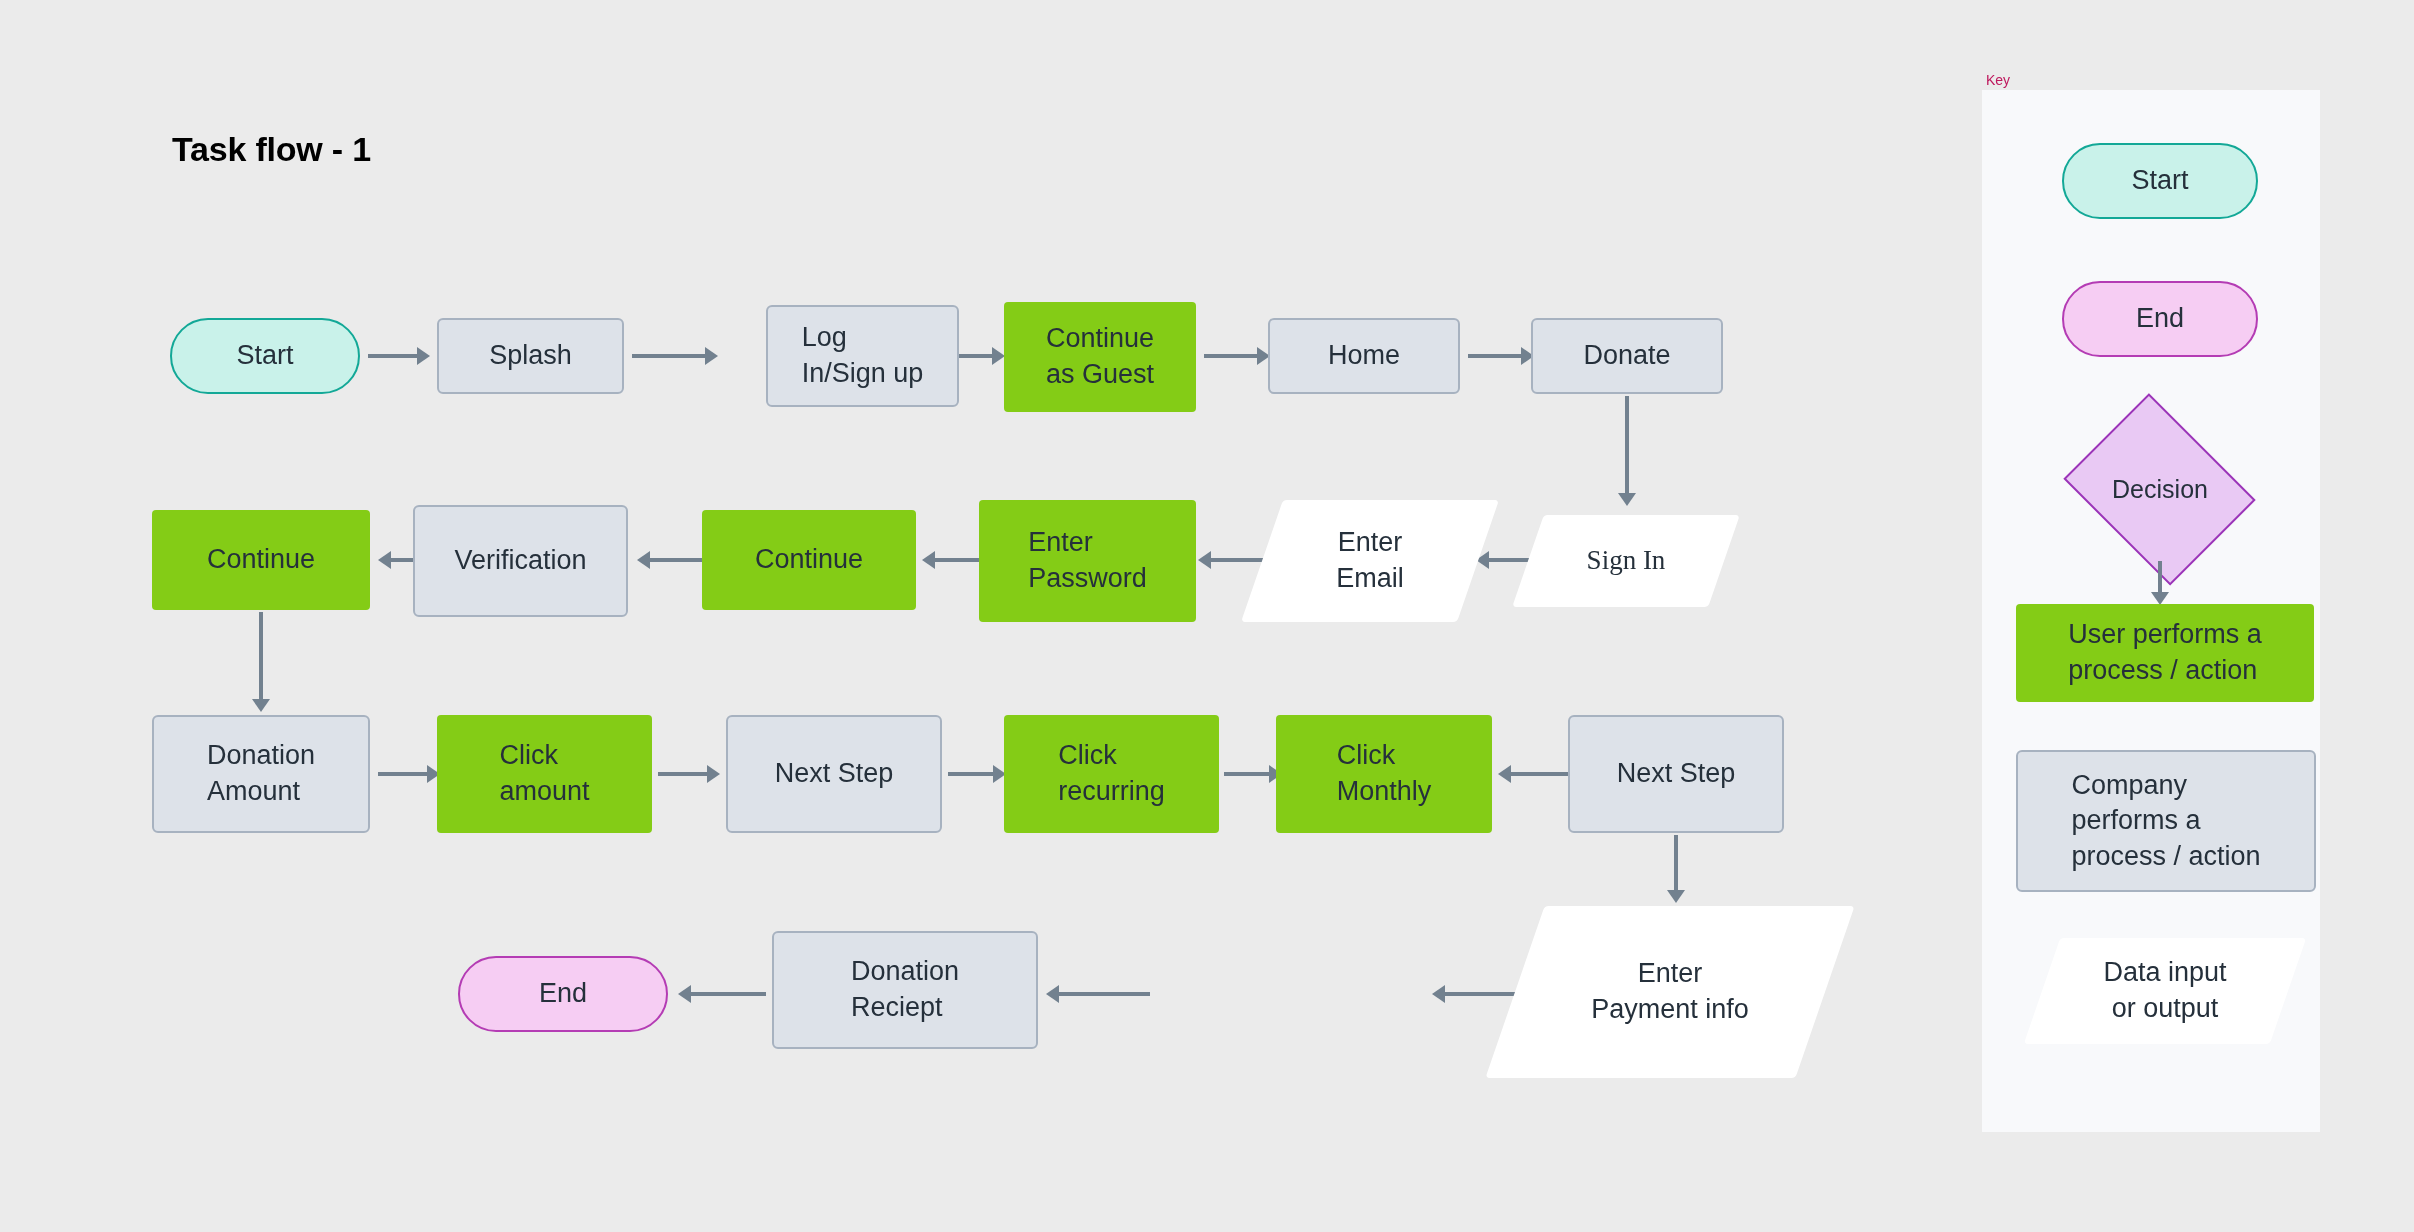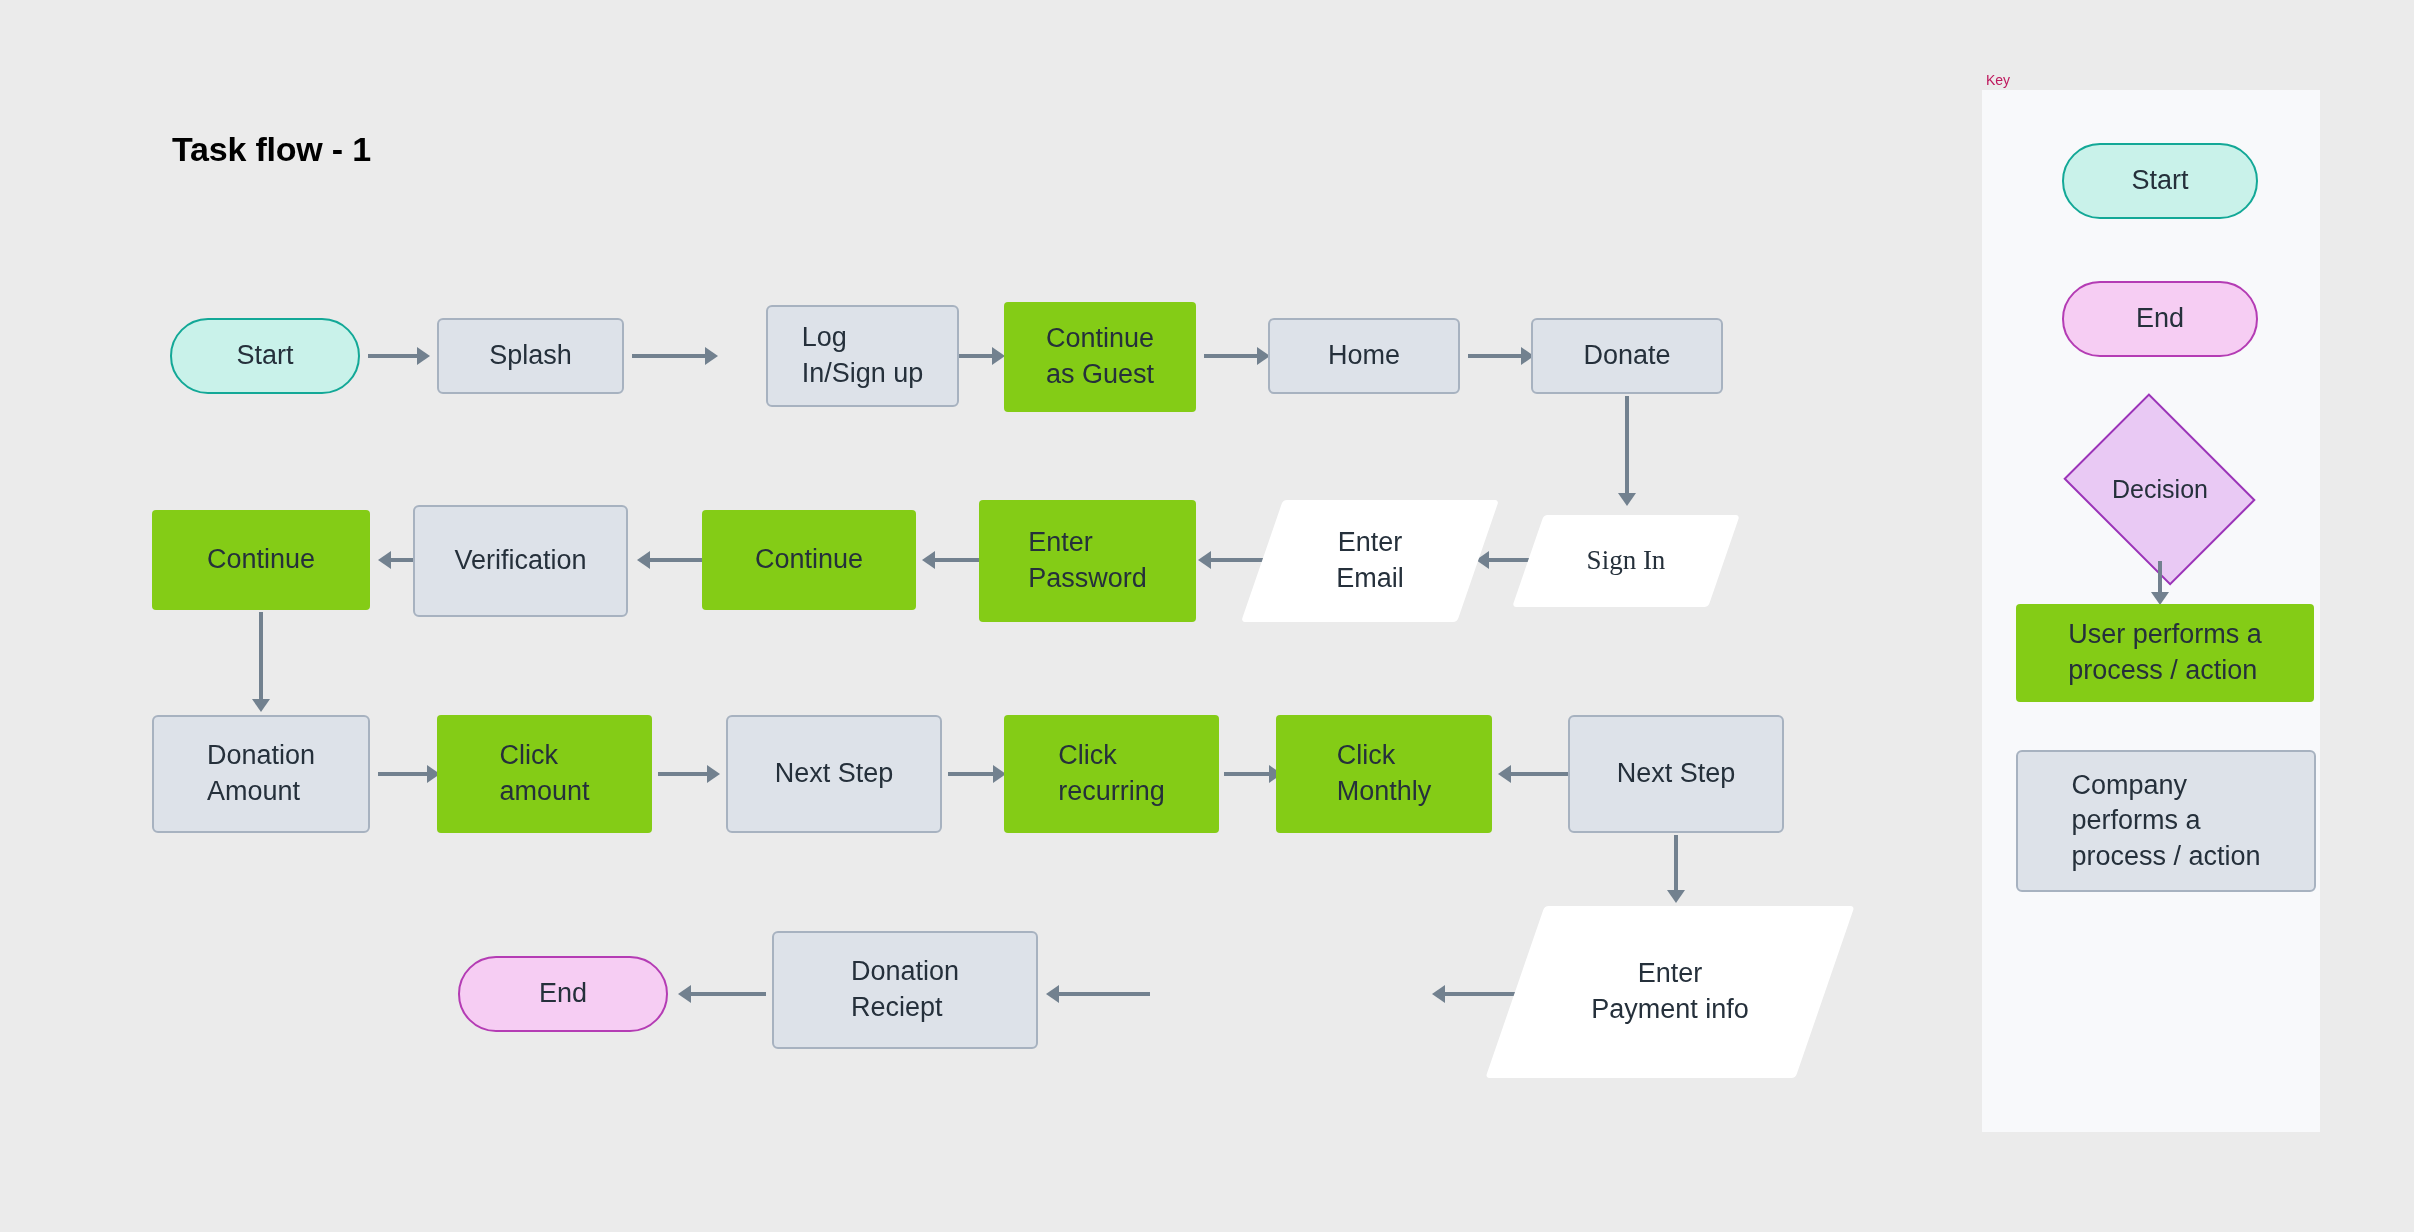--- a/index.html
+++ b/index.html
@@ -426,14 +426,19 @@
     <span>User performs a
 process / action</span>
   </div>
 
   <div class="node n-company legend-node" style="left:2016px;top:750px;width:300px;height:142px;">
     <span>Company
 performs a
 process / action</span>
   </div>
 
+  <div class="n-data legend-node" style="left:2042px;top:938px;width:246px;height:106px;display:flex;align-items:center;justify-content:center;font-size:27px;line-height:1.32;white-space:pre-line;text-align:center;">
+    <span class="skew"></span>
+    <span class="lbl">Data input
+or output</span>
+  </div>
 
 </div>
 
 </body></html>

